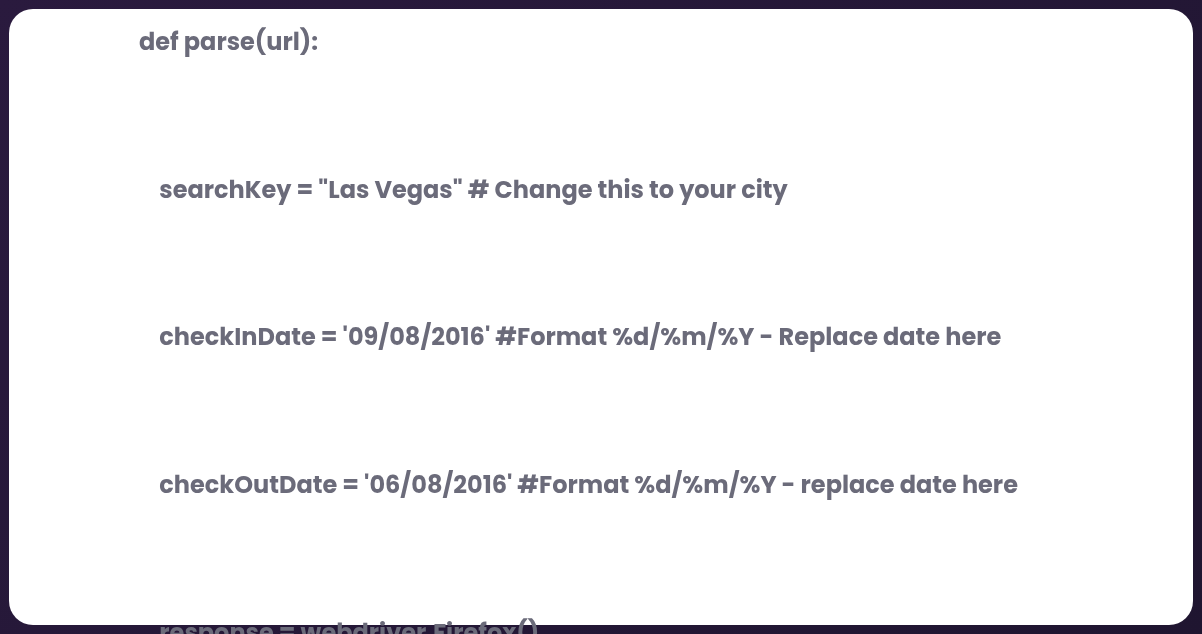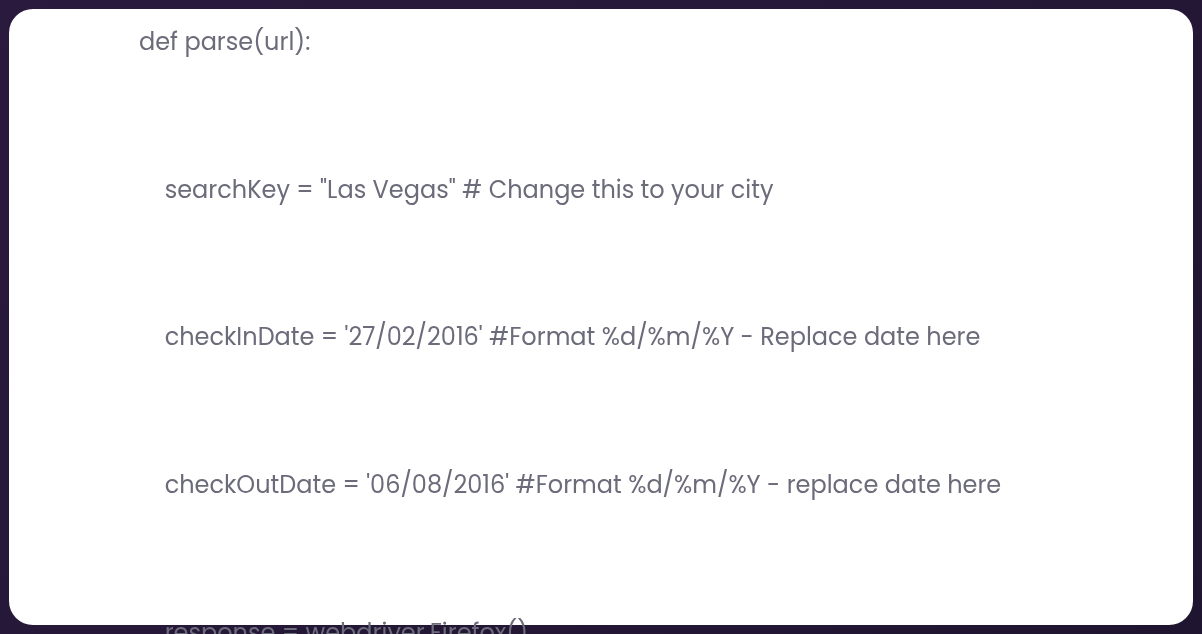--- a/index.html
+++ b/index.html
@@ -34,28 +34,29 @@
     .code-block {
       font-family: 'Poppins', 'Segoe UI', -apple-system, sans-serif;
       font-size: 24px;
       line-height: 2.05;
       color: #6b6b7a;
       white-space: pre;
       font-weight: 400;
     }
     .code-line {
       display: block;
+      font-weight: bold;
     }
   </style>
 </head>
 <body>
 
 <div class="card">
   <div class="card-inner">
     <div class="code-block">
       <span class="code-line">def parse(url):</span>
       <span class="code-line">    searchKey = "Las Vegas" # Change this to your city</span>
-      <span class="code-line">    checkInDate = '27/02/2016' #Format %d/%m/%Y - Replace date here</span>
+      <span class="code-line">    checkInDate = '09/08/2016' #Format %d/%m/%Y - Replace date here</span>
       <span class="code-line">    checkOutDate = '06/08/2016' #Format %d/%m/%Y - replace date here</span>
       <span class="code-line">    response = webdriver.Firefox()</span>
     </div>
   </div>
 </div>
 
 </body></html>

